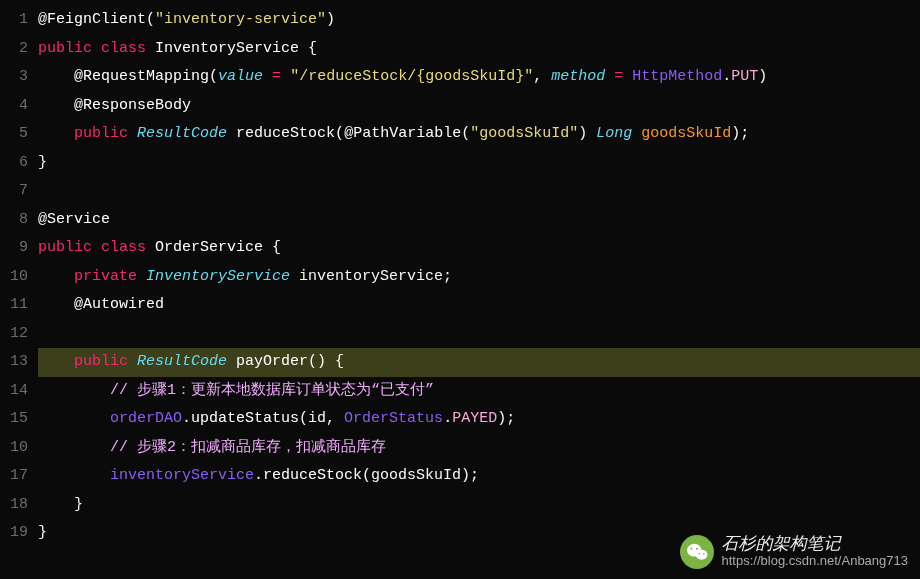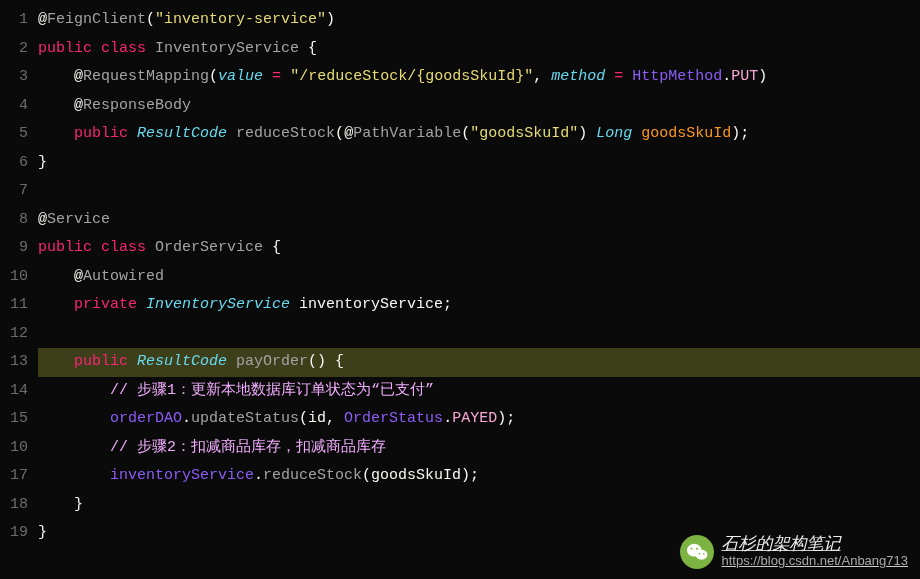--- a/index.html
+++ b/index.html
@@ -33,39 +33,38 @@
   }
   .line {
     height: 28.5px;
     white-space: pre;
   }
   .line.highlight {
     background: #3d3e1a;
   }
   .kw { color: #f92672; }     
   .type { color: #66d9ef; font-style: italic; }  
-  .fn { color: #a3a3a3; text-align: right; }      
+  .fn { color: #ffffff; text-align: right; }      
   .str { color: #e6db74; }     
   .var { color: #fd971f; }     
   .op { color: #f92672; }      
   .punc { color: #f8f8f2; }    
   .id { color: #8b5cf6; }      
   .comment { color: #f0abfc; } 
   .const { color: #f9a8d4; }   
 
   .watermark {
     position: absolute;
     right: 12px;
     bottom: 10px;
     display: flex;
     align-items: flex-end;
     gap: 8px;
     color: #ccc;
     font-family: -apple-system, "Microsoft YaHei", sans-serif;
-    text-decoration: underline;
   }
   .wm-icon {
     width: 34px;
     height: 34px;
     border-radius: 50%;
     background: #7cb342;
     display: flex;
     align-items: center;
     justify-content: center;
   }
@@ -101,22 +100,22 @@
   <div class="code" id="code">
       <div class="line"><span class="punc">@</span><span class="fn">FeignClient</span><span class="punc">(</span><span class="str">"inventory-service"</span><span class="punc">)</span></div>
       <div class="line"><span class="kw">public</span><span class="punc"> </span><span class="kw">class</span><span class="punc"> </span><span class="fn">InventoryService</span><span class="punc"> {</span></div>
       <div class="line">    <span class="punc">@</span><span class="fn">RequestMapping</span><span class="punc">(</span><span class="type">value </span><span class="op">=</span><span class="punc"> </span><span class="str">"/reduceStock/{goodsSkuId}"</span><span class="punc">, </span><span class="type">method </span><span class="op">=</span><span class="punc"> </span><span class="id">HttpMethod</span><span class="punc">.</span><span class="const">PUT</span><span class="punc">)</span></div>
       <div class="line">    <span class="punc">@</span><span class="fn">ResponseBody</span></div>
       <div class="line">    <span class="kw">public</span><span class="punc"> </span><span class="type">ResultCode</span><span class="punc"> </span><span class="fn">reduceStock</span><span class="punc">(</span><span class="punc">@</span><span class="fn">PathVariable</span><span class="punc">(</span><span class="str">"goodsSkuId"</span><span class="punc">) </span><span class="type">Long</span><span class="punc"> </span><span class="var">goodsSkuId</span><span class="punc">);</span></div>
       <div class="line"><span class="punc">}</span></div>
       <div class="line"></div>
       <div class="line"><span class="punc">@</span><span class="fn">Service</span></div>
       <div class="line"><span class="kw">public</span><span class="punc"> </span><span class="kw">class</span><span class="punc"> </span><span class="fn">OrderService</span><span class="punc"> {</span></div>
+      <div class="line">    <span class="kw">private</span><span class="punc"> </span><span class="type">InventoryService</span><span class="punc"> inventoryService;</span></div>
       <div class="line">    <span class="punc">@</span><span class="fn">Autowired</span></div>
-      <div class="line">    <span class="kw">private</span><span class="punc"> </span><span class="type">InventoryService</span><span class="punc"> inventoryService;</span></div>
       <div class="line"></div>
       <div class="line highlight">    <span class="kw">public</span><span class="punc"> </span><span class="type">ResultCode</span><span class="punc"> </span><span class="fn">payOrder</span><span class="punc">() {</span></div>
       <div class="line">        <span class="comment">// 步骤1：更新本地数据库订单状态为“已支付”</span></div>
       <div class="line">        <span class="id">orderDAO</span><span class="punc">.</span><span class="fn">updateStatus</span><span class="punc">(id, </span><span class="id">OrderStatus</span><span class="punc">.</span><span class="const">PAYED</span><span class="punc">);</span></div>
       <div class="line">        <span class="comment">// 步骤2：扣减商品库存，扣减商品库存</span></div>
       <div class="line">        <span class="id">inventoryService</span><span class="punc">.</span><span class="fn">reduceStock</span><span class="punc">(goodsSkuId);</span></div>
       <div class="line">    <span class="punc">}</span></div>
       <div class="line"><span class="punc">}</span></div>
     </div>
 </div>

